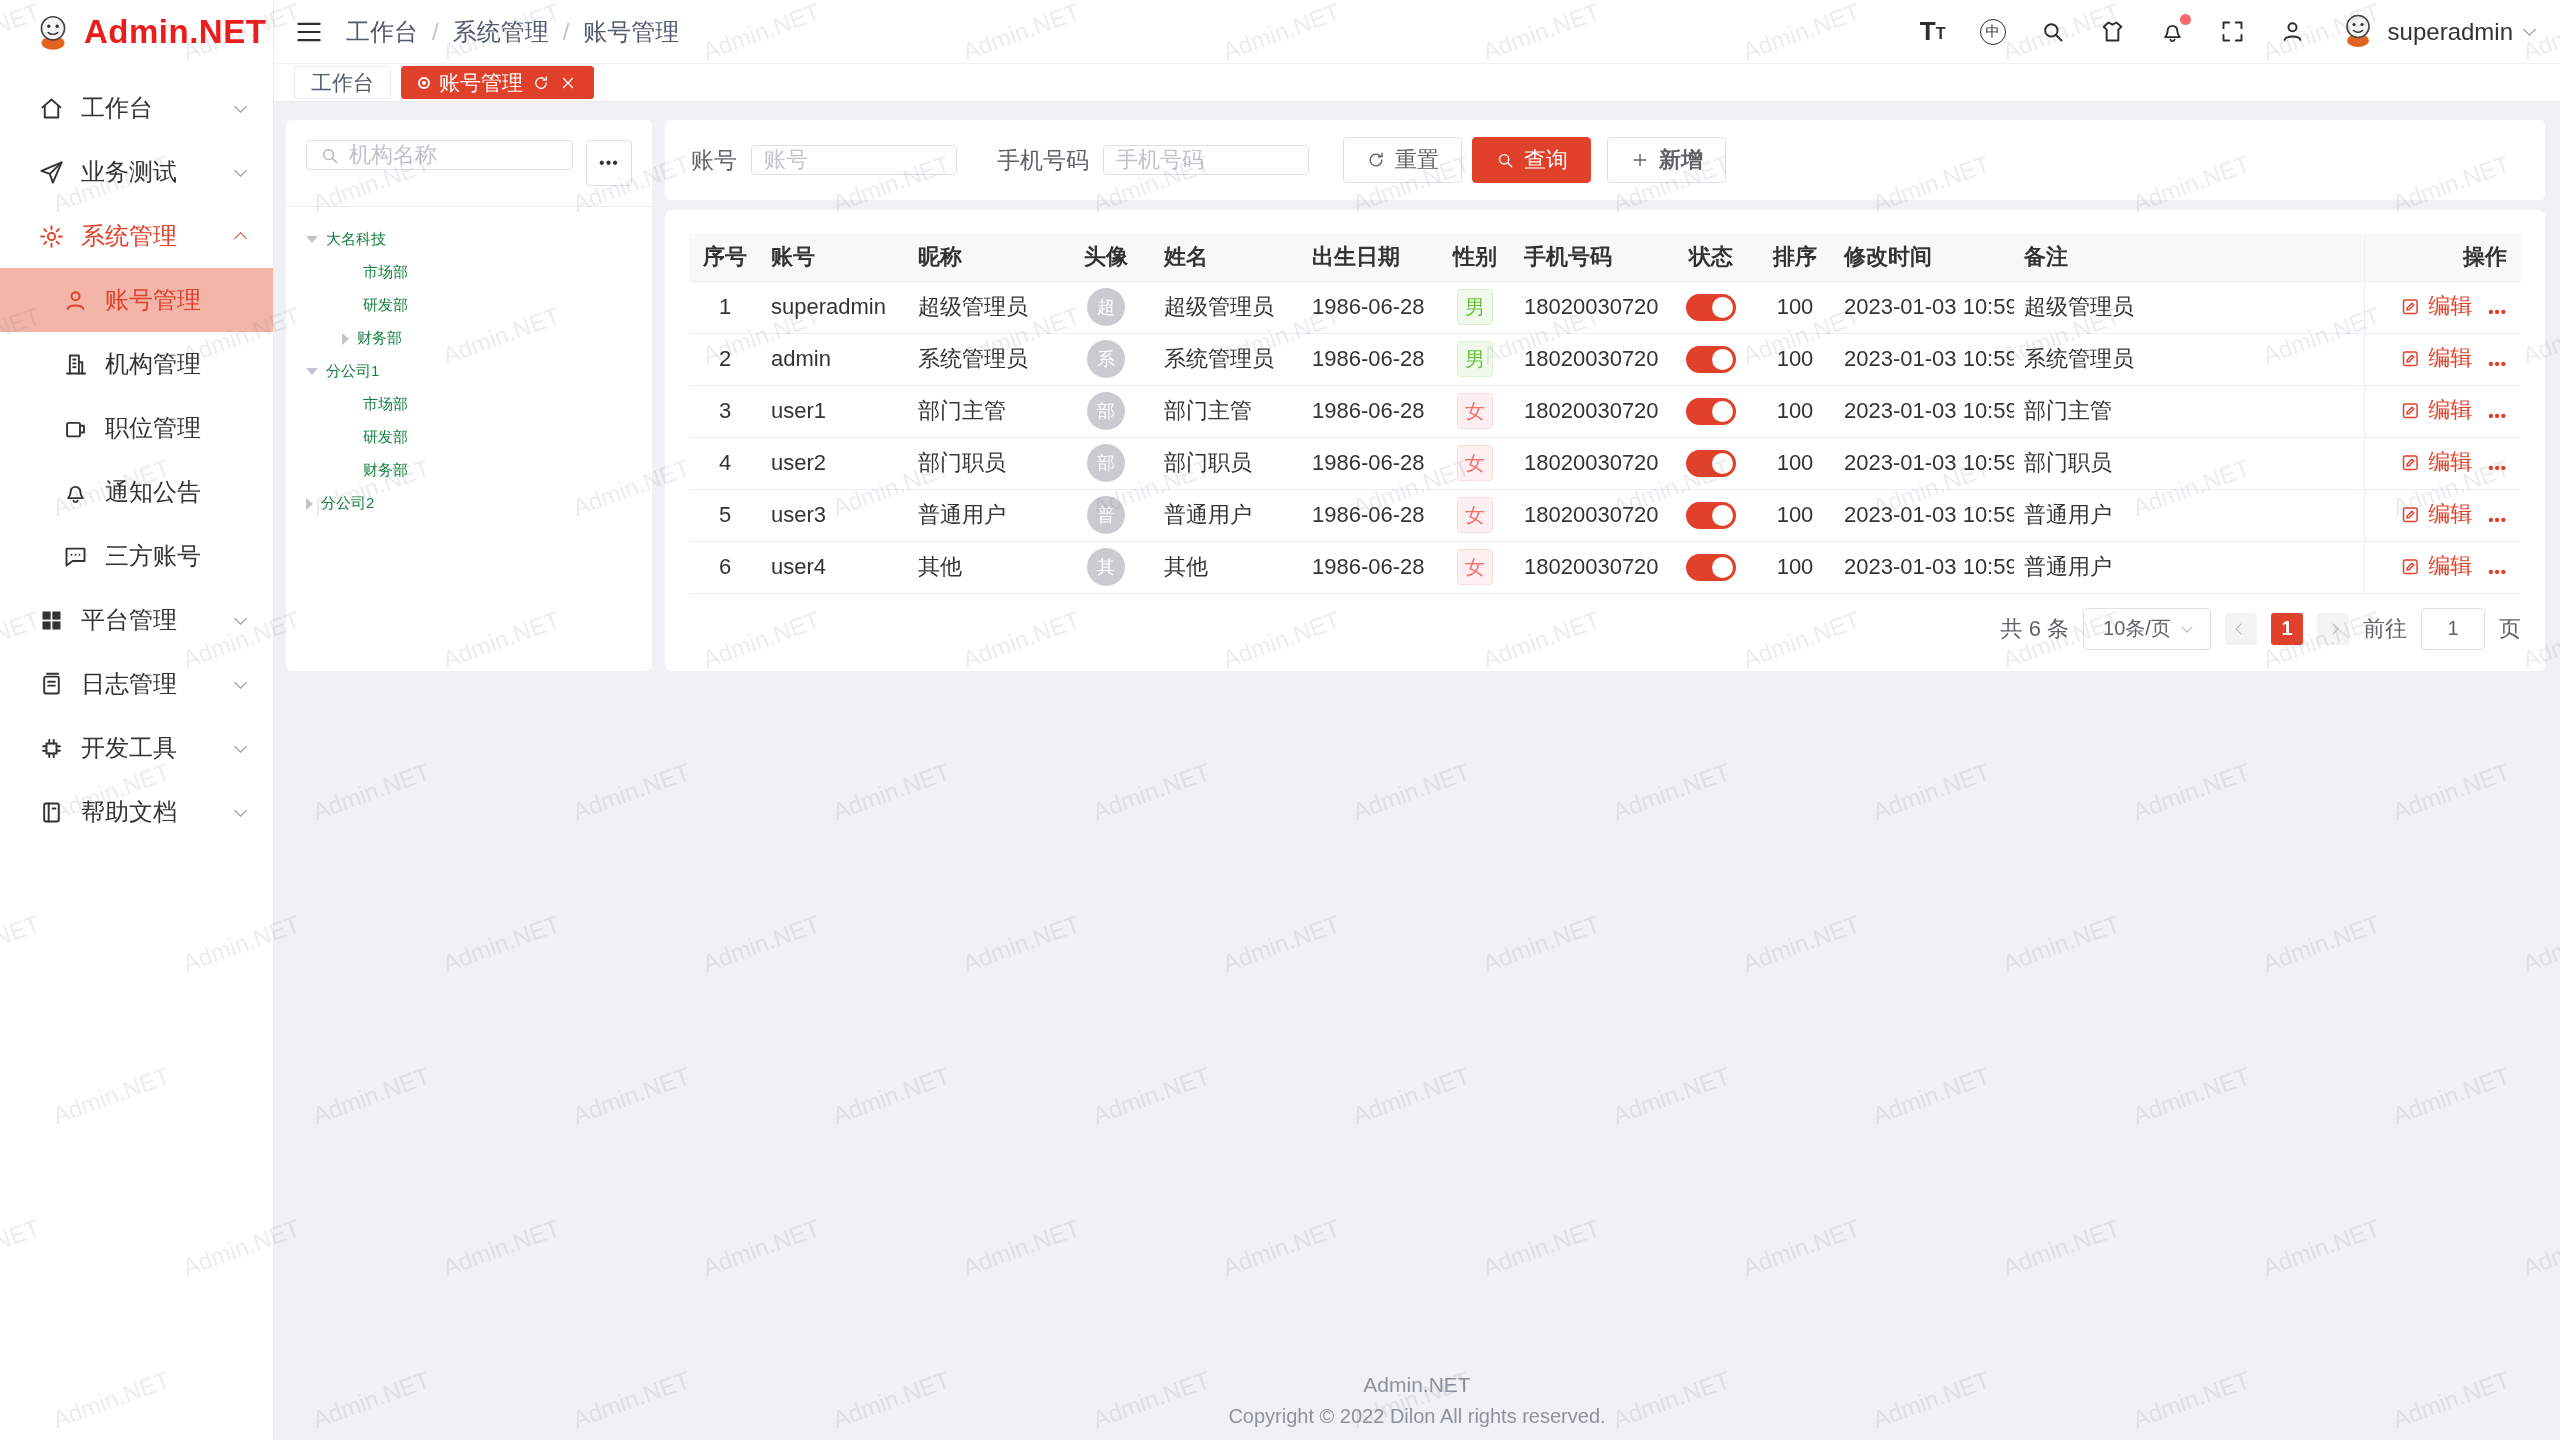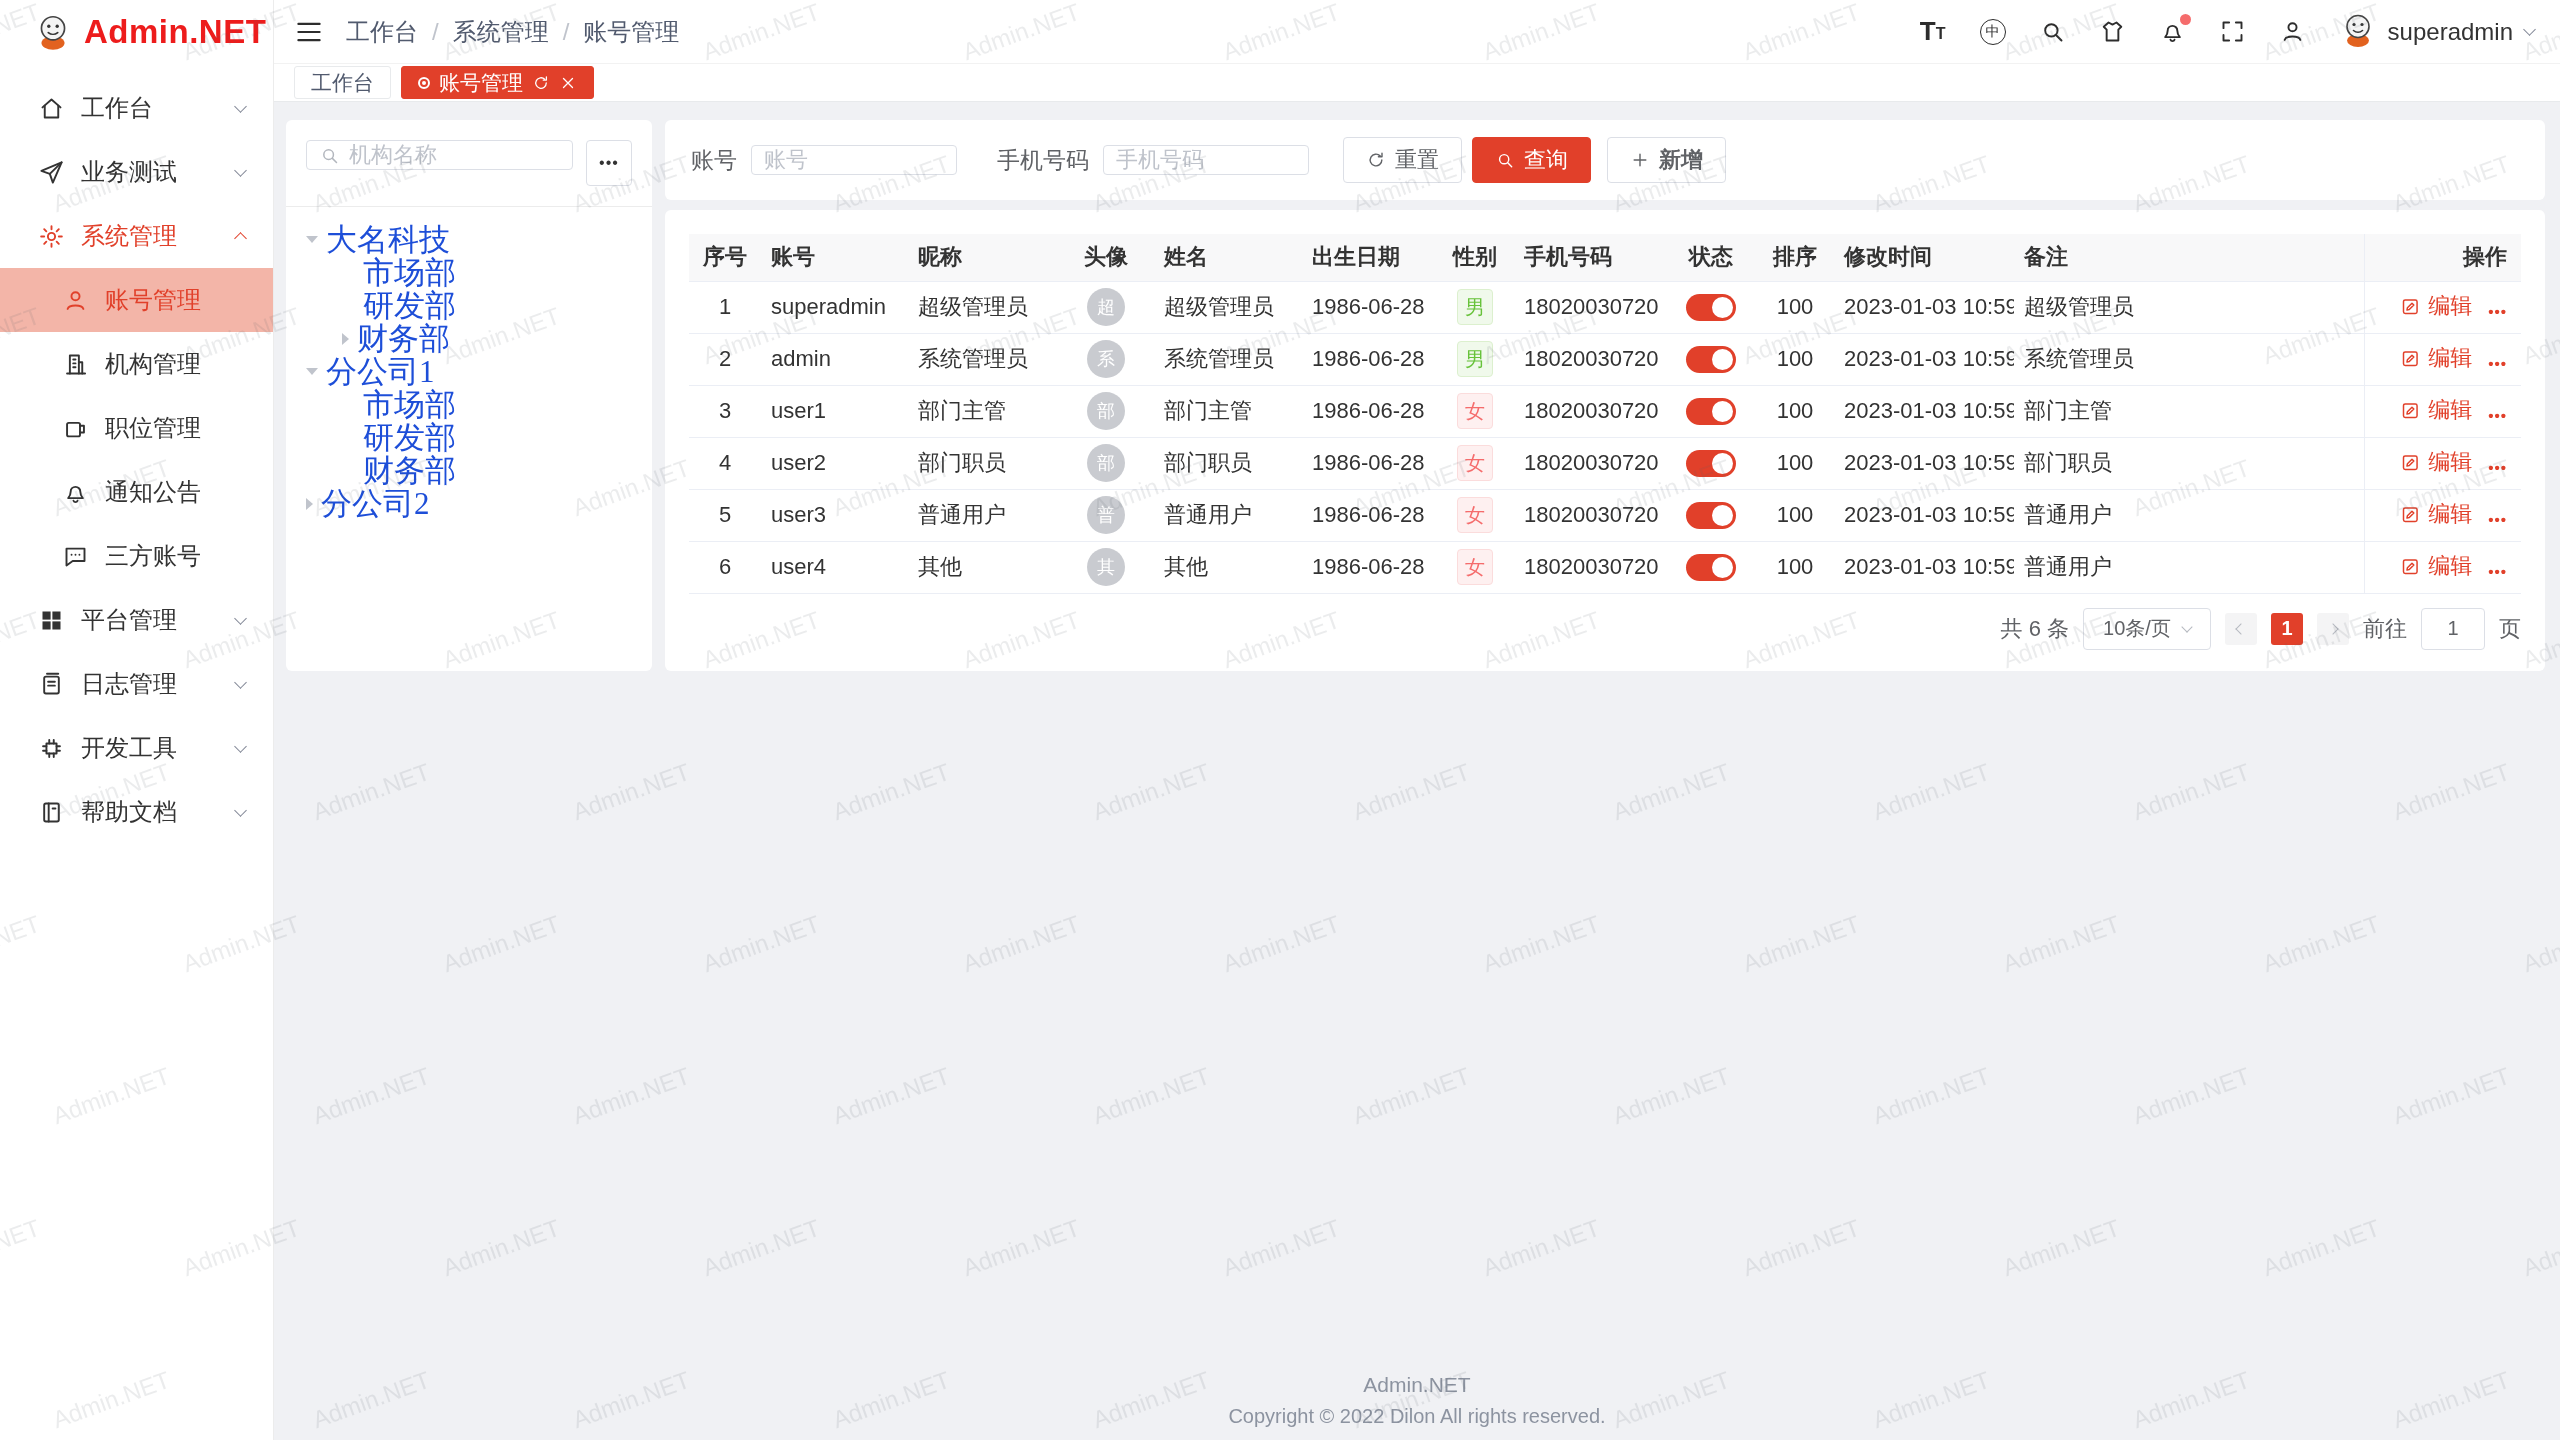--- a/index.html
+++ b/index.html
@@ -82,21 +82,21 @@
   .input-box { flex:1; height:30px; border:1px solid #dcdfe6; border-radius:4px;
     display:flex; align-items:center; padding:0 12px; gap:9px; background:#fff; }
   .input-box svg { width:21px; height:21px; color:#b2b6bd; flex:0 0 21px; }
   .input-box input { border:none; outline:none; width:100%; font-size:22px; color:#333;
     font-family:inherit; background:transparent; }
   .input-box input::placeholder { color:#bfc3cb; }
   .more-btn { width:46px; height:46px; border:1px solid #dcdfe6; border-radius:4px;
     display:flex; align-items:center; justify-content:center; font-size:16px; color:#333;
     letter-spacing:1px; cursor:pointer; background:#fff; }
   .tree-divider { border-top:1px solid #ececec; margin-top:20px; }
-  .tree { padding:16px 12px 0; font-size:31px; color:#1d4ed8;font-family:Liberation Serif, serif; }
+  .tree { padding:16px 12px 0; font-size:15px; color:#15803d; }
   .tnode { height:33px; display:flex; align-items:center; cursor:pointer; }
   .tnode.lvl0 { padding-left:8px; }
   .tnode.lvl1 { padding-left:44px; }
   .caret { width:0; height:0; margin-right:8px; }
   .caret-down { border-left:6px solid transparent; border-right:6px solid transparent;
     border-top:7px solid #c0c4cc; }
   .caret-right { border-top:6px solid transparent; border-bottom:6px solid transparent;
     border-left:7px solid #c0c4cc; }
   .caret-none { width:13px; }
 

